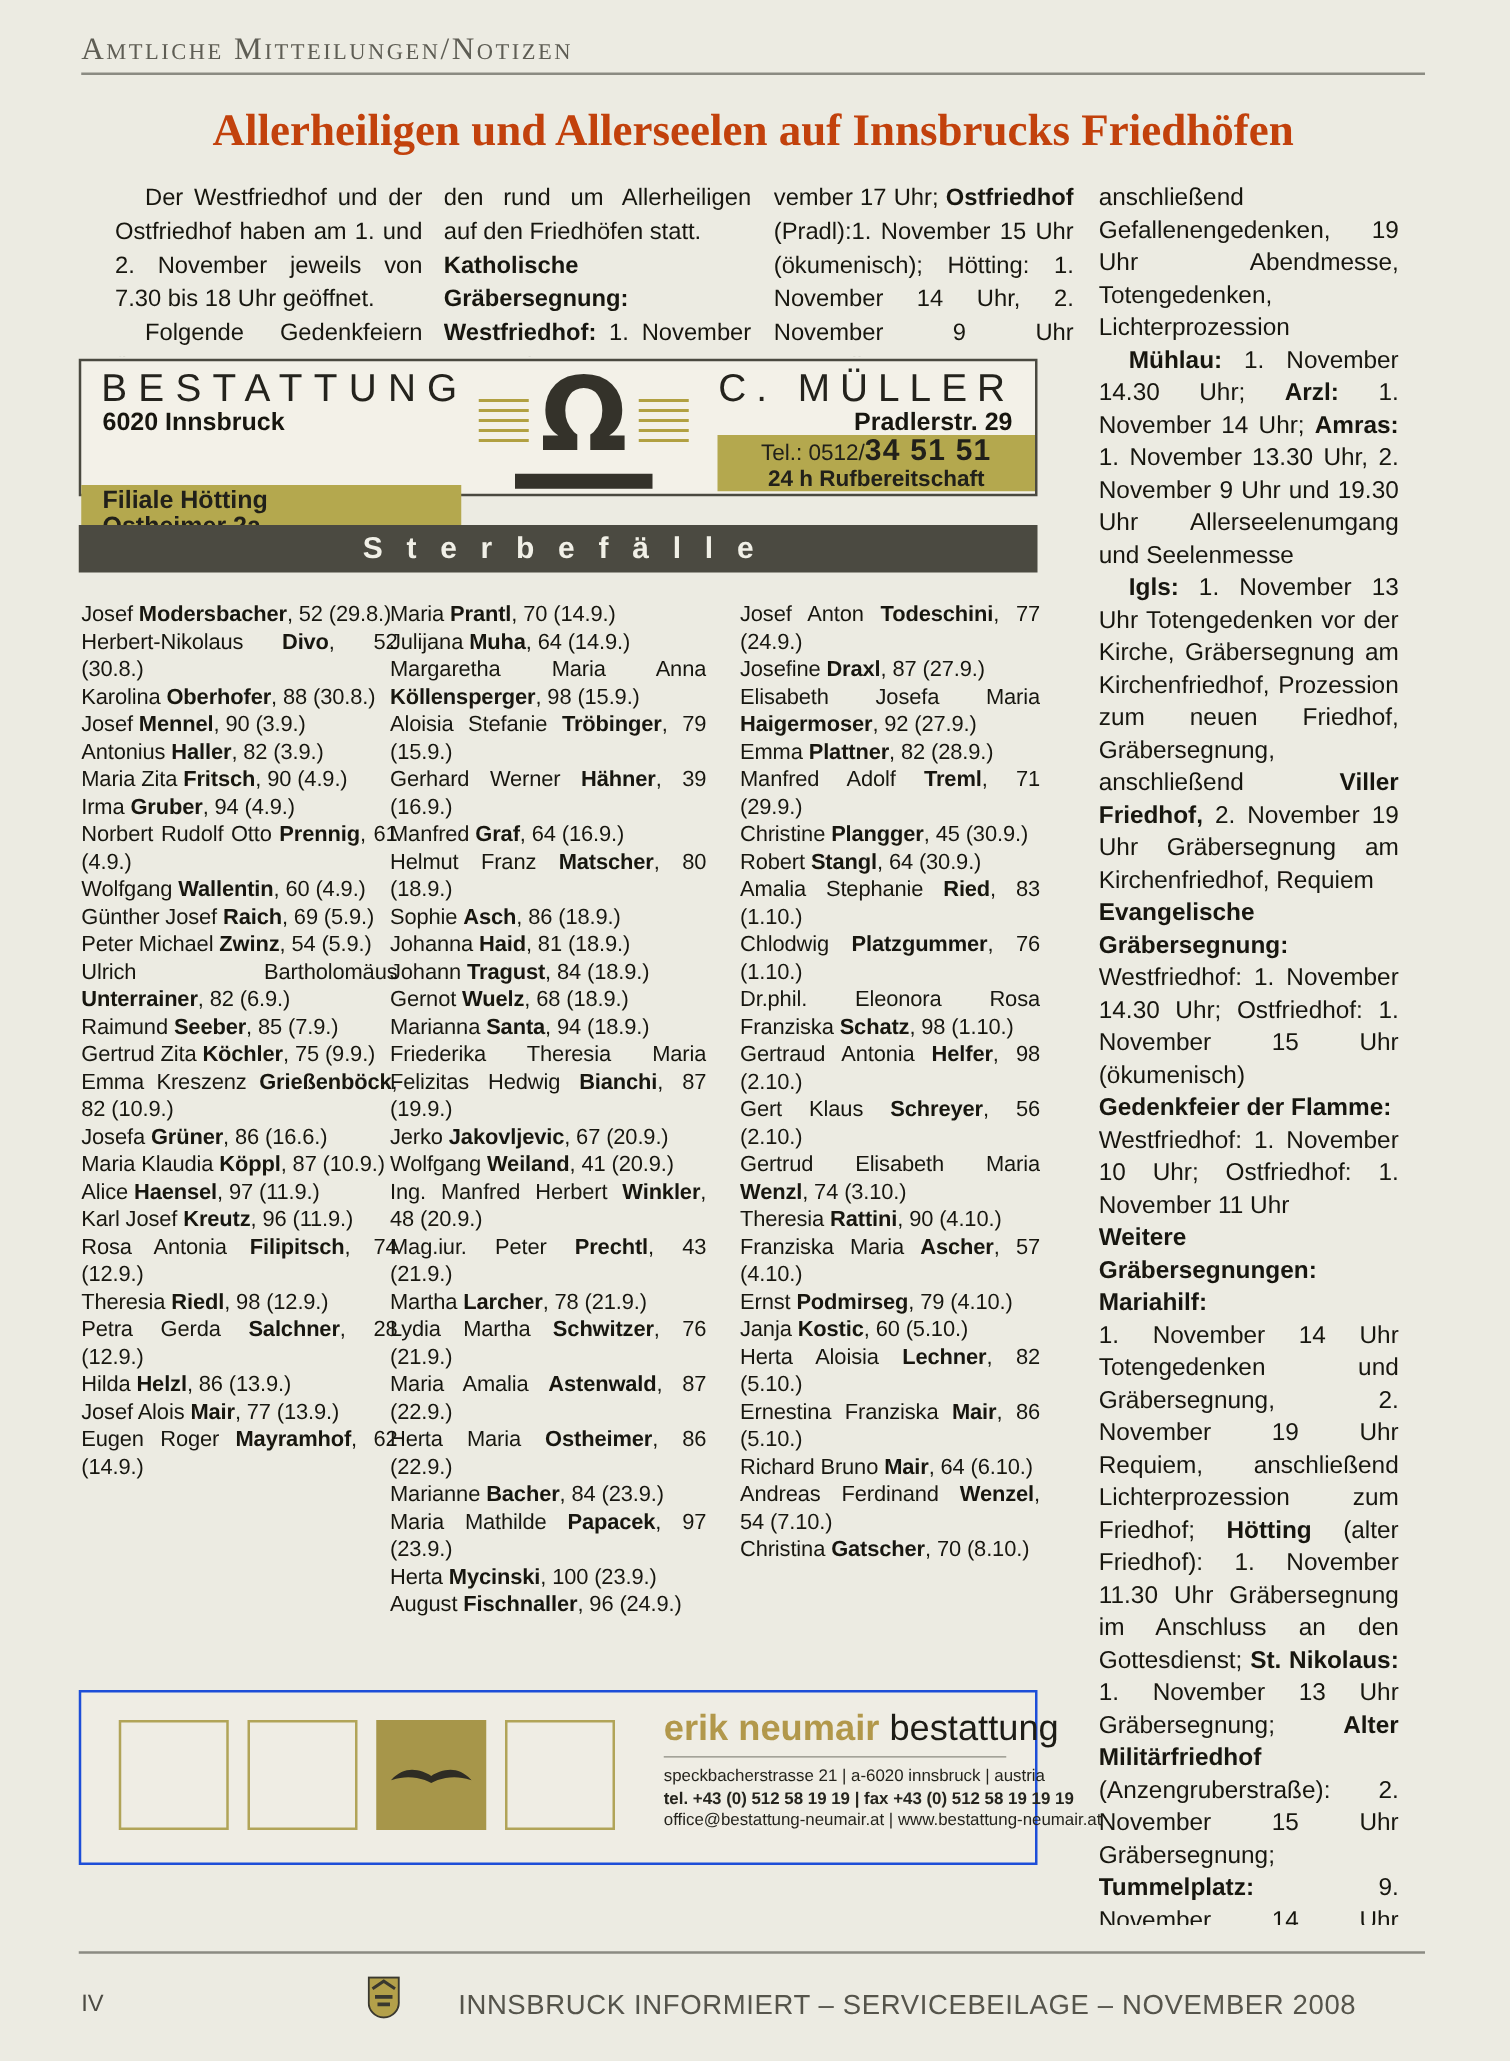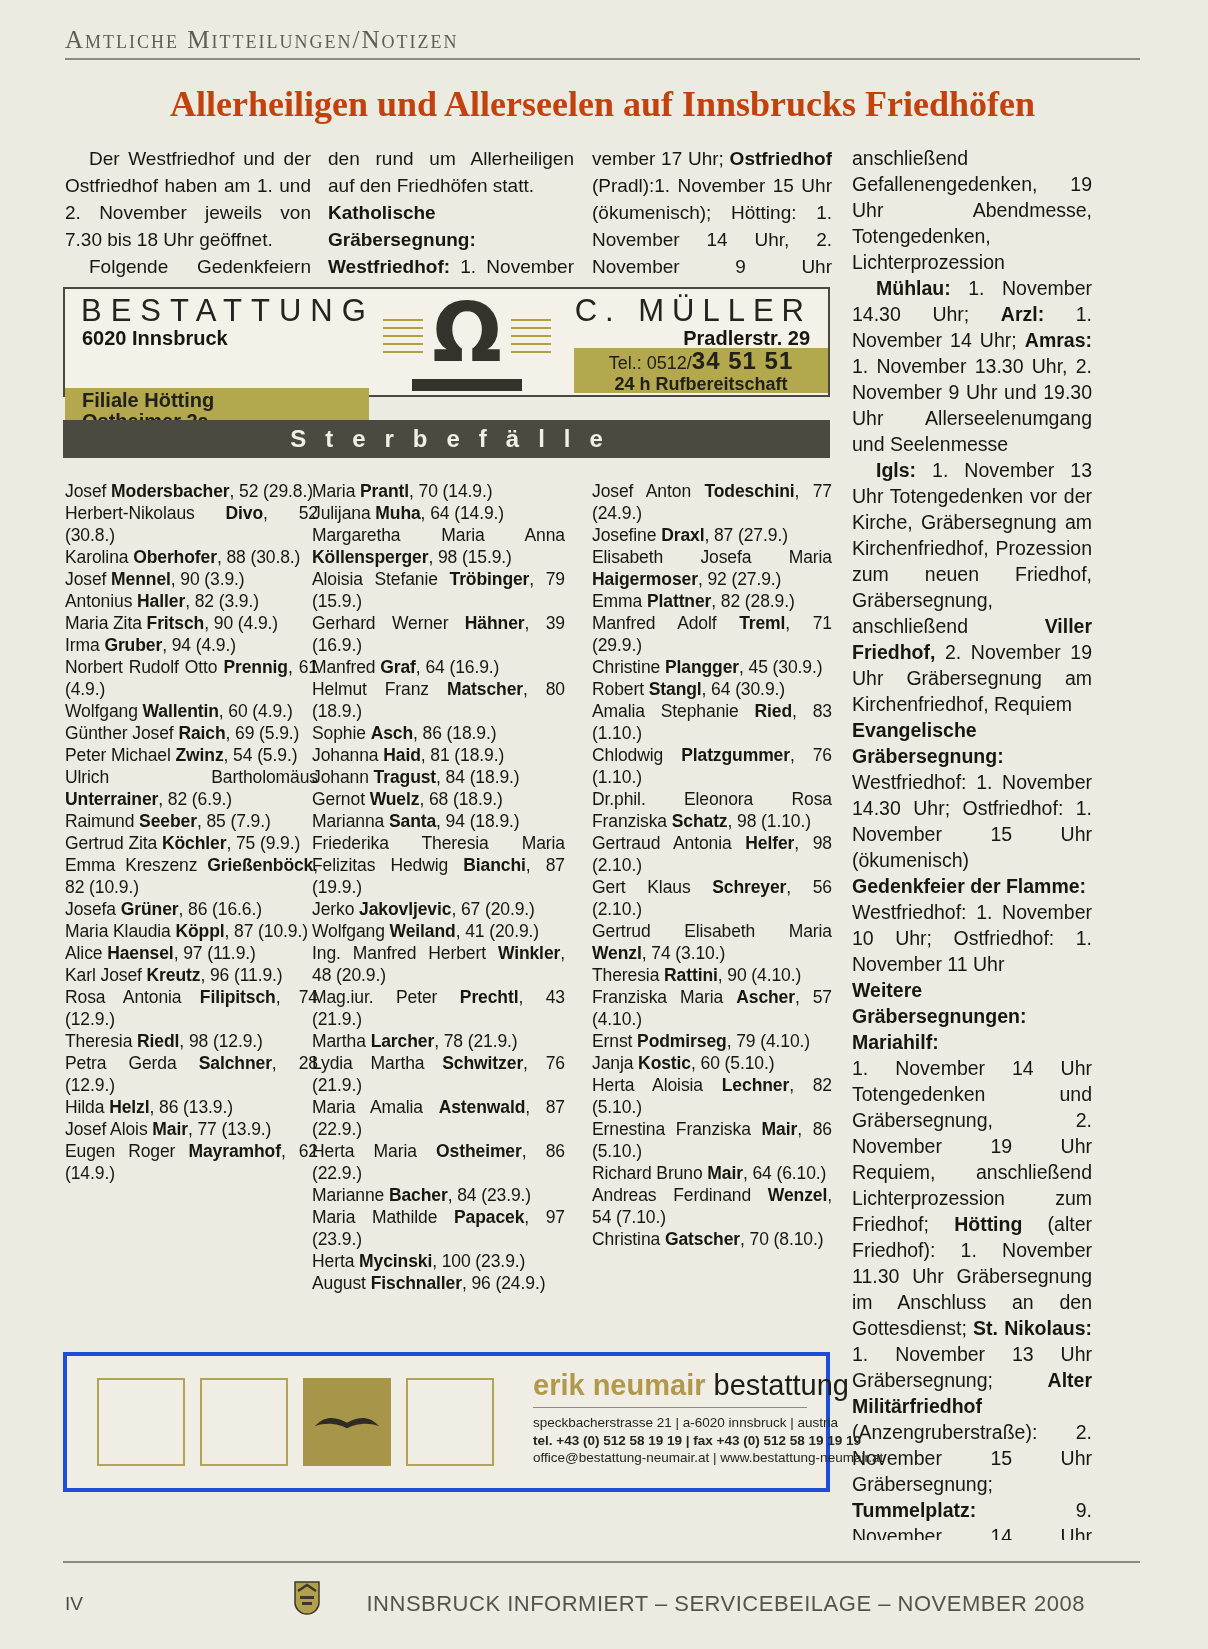--- a/index.html
+++ b/index.html
@@ -19,21 +19,21 @@
   }
   
   #headline{
     position:absolute;left:65px;top:83px;width:1075px;text-align:center;
     font-family:"Liberation Serif",serif;font-weight:bold;
     font-size:36px;color:#c2410c;
   }
 
   
   .txtcol{position:absolute;font-size:19px;line-height:27px;text-align:justify;
-    hyphens:auto;-webkit-hyphens:auto;overflow:hidden;}
+    hyphens:auto;-webkit-hyphens:auto;overflow:hidden;margin-left:27px;}
   .para{text-align:justify;}
   .para.ind{text-indent:24px;}
   #intro-col1{left:65px;top:145px;width:246px;height:140px;}
   #intro-col2{left:328px;top:145px;width:246px;height:140px;}
   #intro-col3{left:592px;top:145px;width:240px;height:140px;}
   #right-col{left:852px;top:145px;width:240px;height:1395px;font-size:19.5px;line-height:26px;}
 
   
   #mueller-ad{
     position:absolute;left:63px;top:287px;width:767px;height:110px;
@@ -71,21 +71,21 @@
   .deathcol{position:absolute;top:480px;font-size:17.5px;line-height:22px;height:868px;
     overflow:hidden;letter-spacing:-0.1px;}
   .entry{text-align:justify;}
   #death-col1{left:65px;width:253px;}
   #death-col2{left:312px;width:253px;}
   #death-col3{left:592px;width:240px;}
 
   
   #neumair-ad{
     position:absolute;left:63px;top:1352px;width:767px;height:140px;
-    background:#efede4;border:4px solid #1d4ed8;box-sizing:border-box;
+    background:#efede4;border:2px solid #1d4ed8;box-sizing:border-box;
   }
   .na-squares{position:absolute;left:30px;top:22px;display:flex;gap:15px;}
   .sq{width:88px;height:88px;border:2px solid #b1a458;box-sizing:border-box;background:rgba(0,0,0,0);}
   .sq.gold{background:#a7964a;border:none;display:flex;align-items:center;justify-content:center;}
   .na-text{position:absolute;left:466px;top:12px;width:280px;}
   .na-brand{font-size:29px;line-height:34px;white-space:nowrap;}
   .na-brand .gold{color:#b2984b;font-weight:bold;}
   .na-brand .dark{color:#1d1c16;}
   .na-rule{border:none;border-top:1px solid #8c8b80;margin:5px 0 6px 0;width:274px;}
   .na-line{font-size:13.5px;line-height:17.5px;color:#25241d;white-space:nowrap;}

